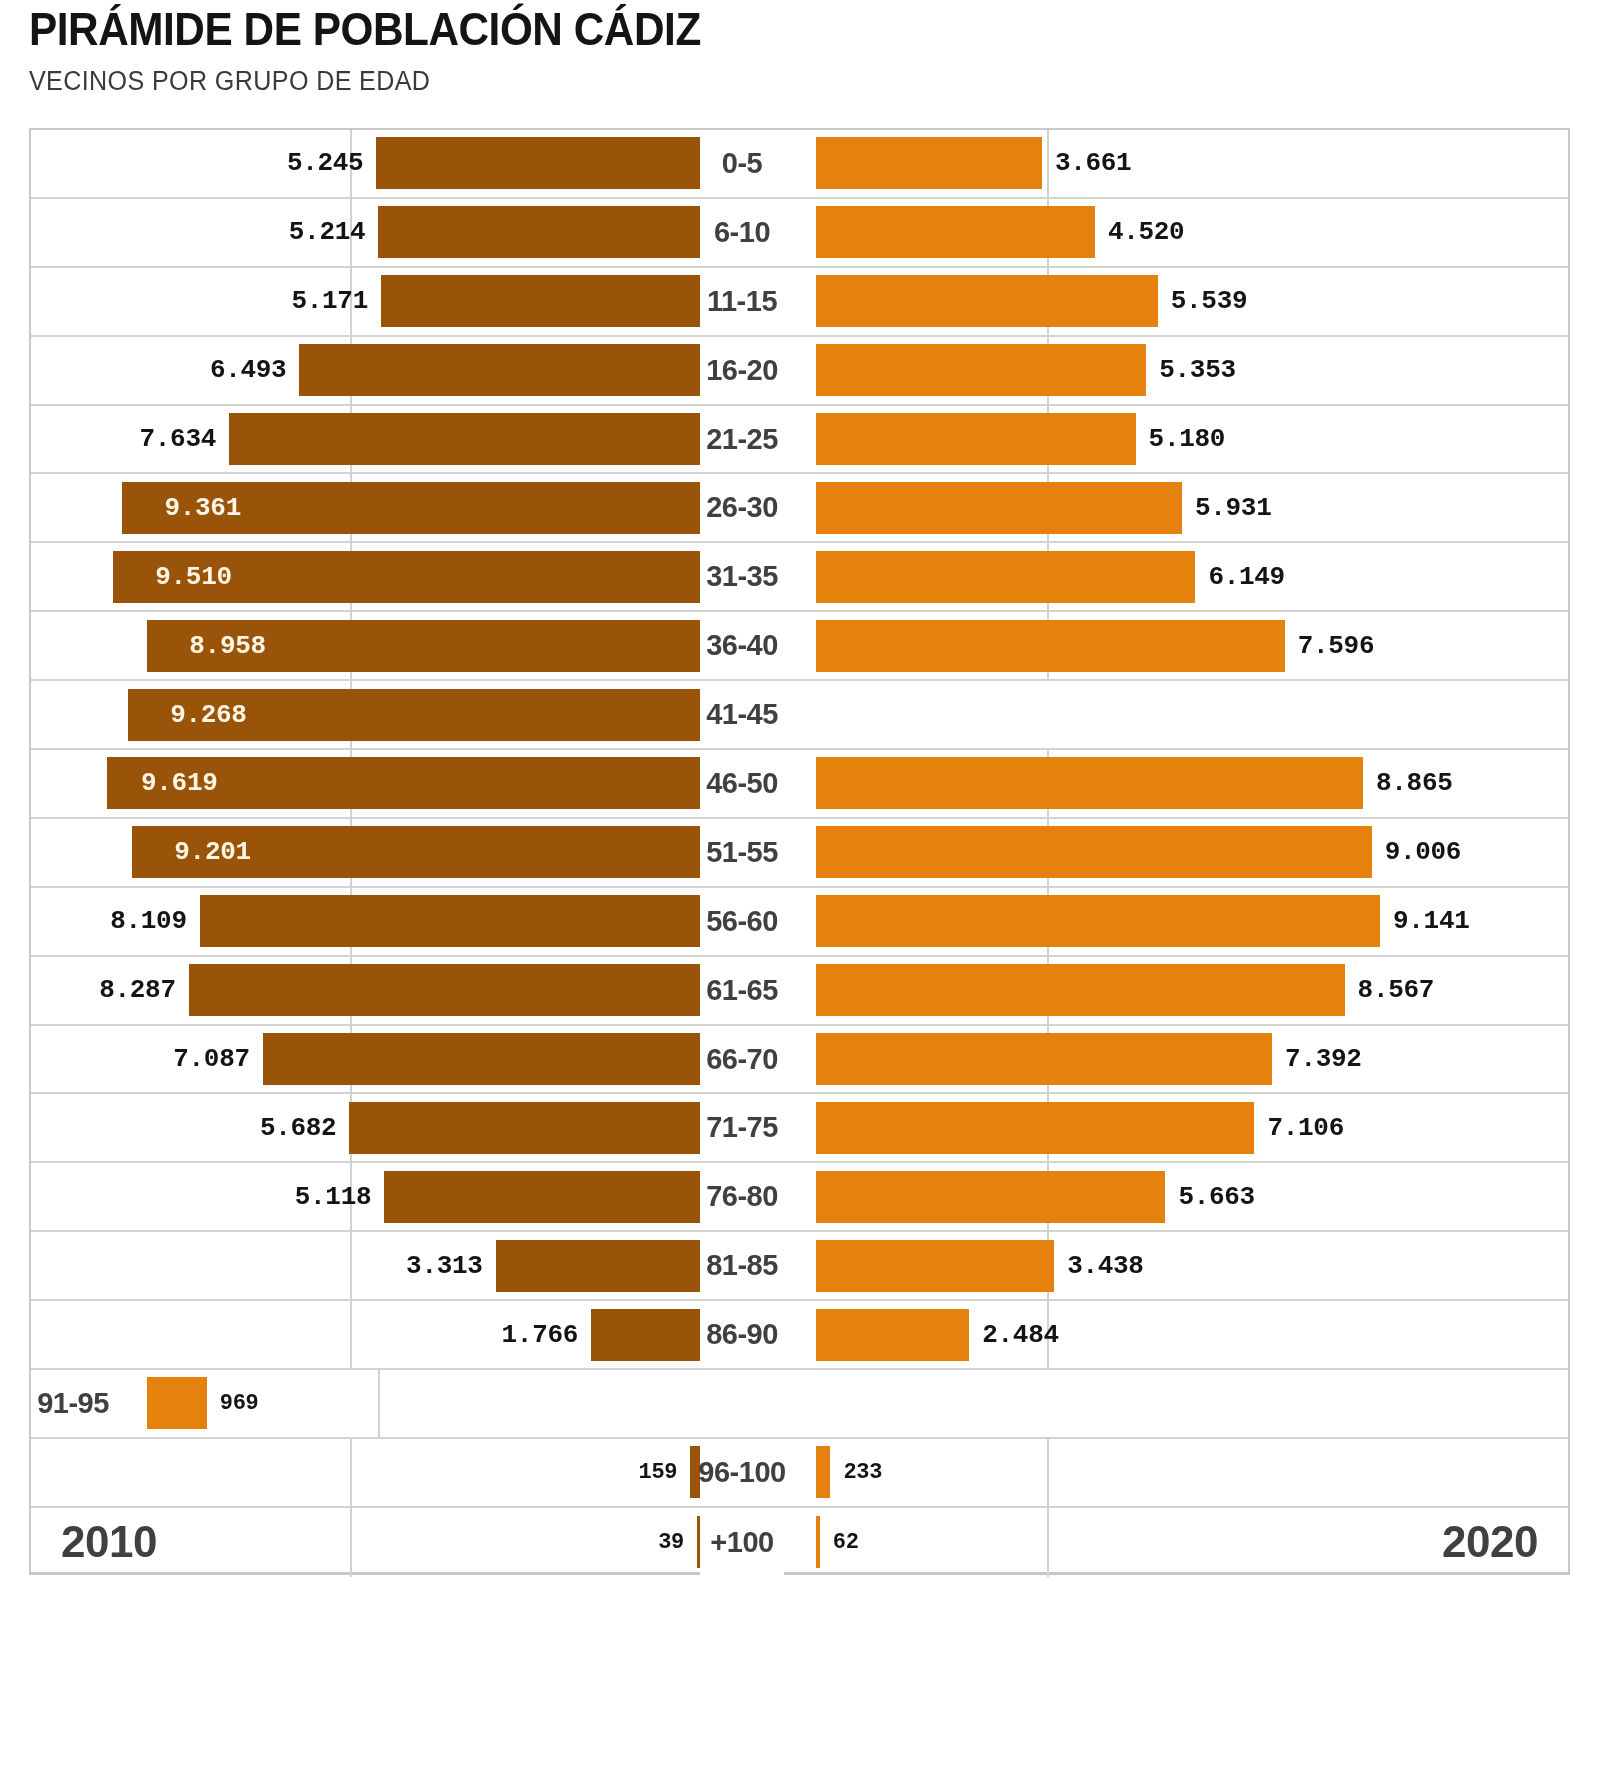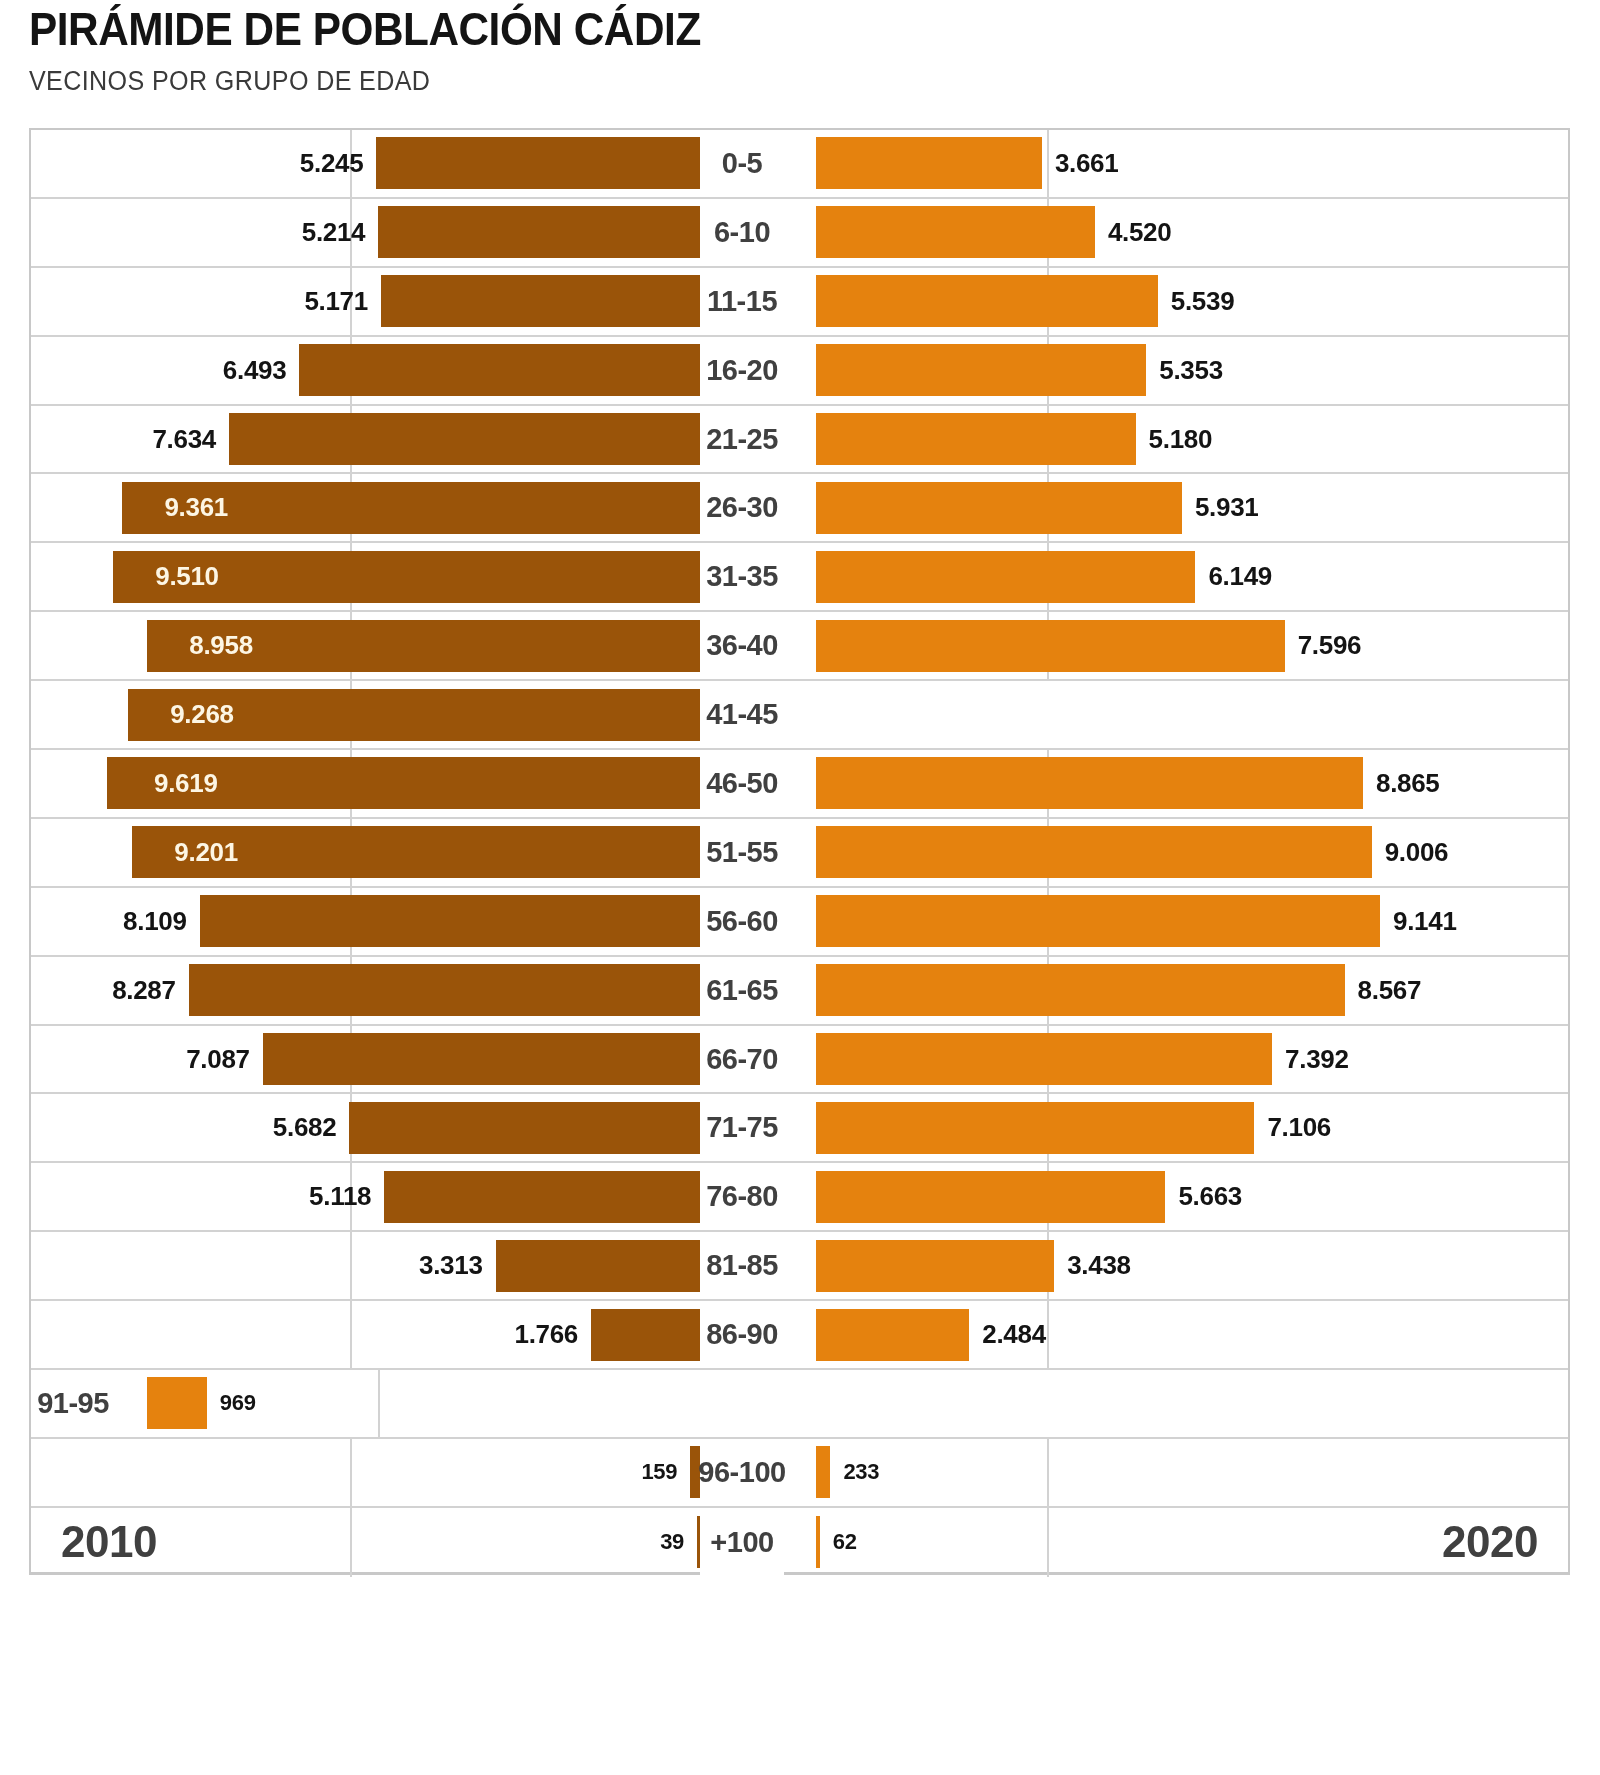--- a/index.html
+++ b/index.html
@@ -138,21 +138,21 @@
     background: #9a5409;
     flex: 0 0 auto;
   }
   .bar-right {
     height: 52px;
     background: #e5820e;
     flex: 0 0 auto;
   }
 
   .val {
-    font-family: Liberation Sans, sans-serif;
+    font-family: Liberation Mono, monospace;
     font-weight: 700;
     font-size: 26px;
     color: #141414;
     white-space: nowrap;
     letter-spacing: -0.3px;
     text-align: center;
   }
   .val.outside-left { margin-right: 13px; }
   .val.outside-right { margin-left: 13px; }
   .val.inside-left {
@@ -336,21 +336,21 @@
             <div class="bar-left" style="width: 571.836px;"></div>
           </div>
         </div>
         <div class="panel-center">
           <span class="agelabel">41-45</span>
         </div>
       </div>
       <div class="row">
         <div class="panel-left">
           <div class="bar-wrap-left">
-            <span class="val inside-left" style="left: 123px;">9.619</span>
+            <span class="val inside-left" style="left: 110px;">9.619</span>
             <div class="bar-left" style="width: 593.492px;"></div>
           </div>
         </div>
         <div class="panel-center">
           <span class="agelabel">46-50</span>
         </div>
         <div class="panel-right">
           <div class="bar-wrap-right">
             <div class="bar-right" style="width: 546.971px;"></div>
             <span class="val outside-right">8.865</span>

